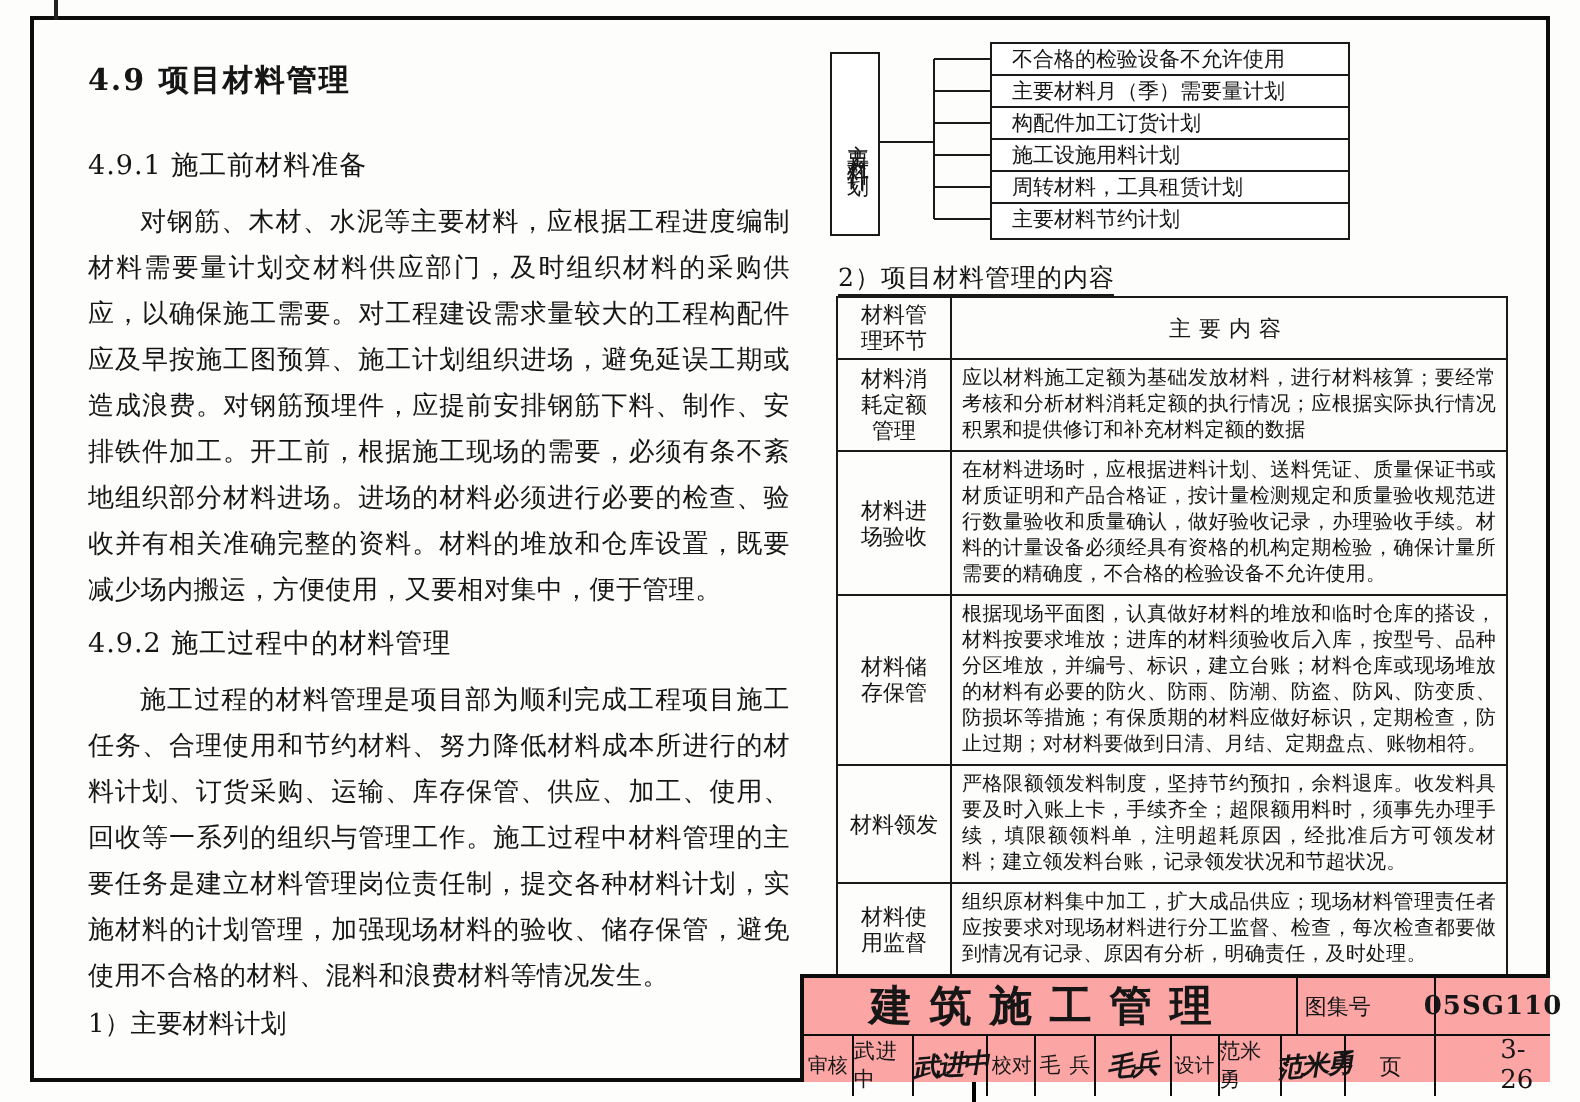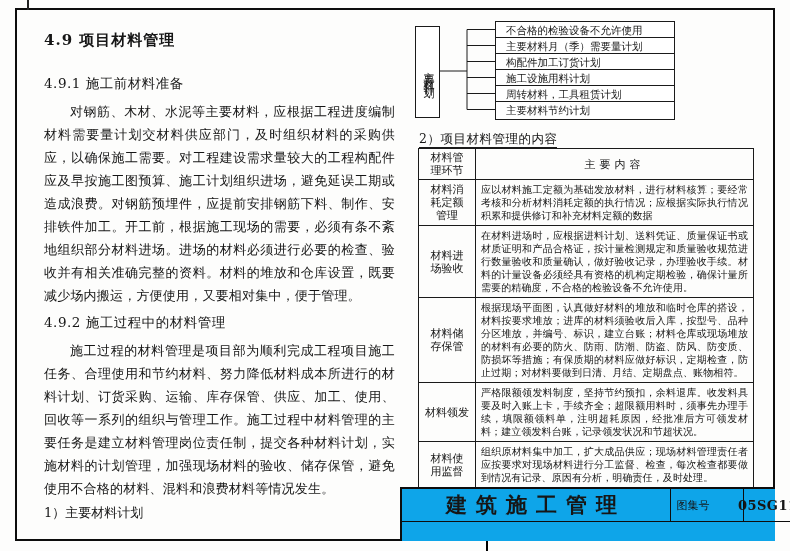--- a/index.html
+++ b/index.html
@@ -66,22 +66,22 @@
     font-size:10px;line-height:13px;text-align:justify;padding:3px 5px;
     letter-spacing:0.1px;
   }
   .hdr-content{text-align:center;letter-spacing:4px;}
   .hdr-row th{height:26px;}
 
   
   .tblock{
     position:absolute;left:400px;top:487px;width:375px;height:54px;
     border-left:2px solid #0d0d0d;border-top:2px solid #0d0d0d;
-    box-sizing:border-box;background:#0ea5e9;
-    display:flex;flex-direction:row;
+    box-sizing:border-box;background:#fca5a5;
+    display:flex;flex-direction:column;
   }
   .tb-row1{display:flex;height:33px;border-bottom:1.5px solid #0d0d0d;box-sizing:border-box;}
   .tb-row2{display:flex;flex:1;}
   .tb-cell{
     display:flex;align-items:center;justify-content:center;
     box-sizing:border-box;border-left:1px solid #0d0d0d;
   }
   .tb-cell:first-child{border-left:none;}
   .tb-title{
     width:268px;font-size:21px;font-weight:bold;letter-spacing:9px;

